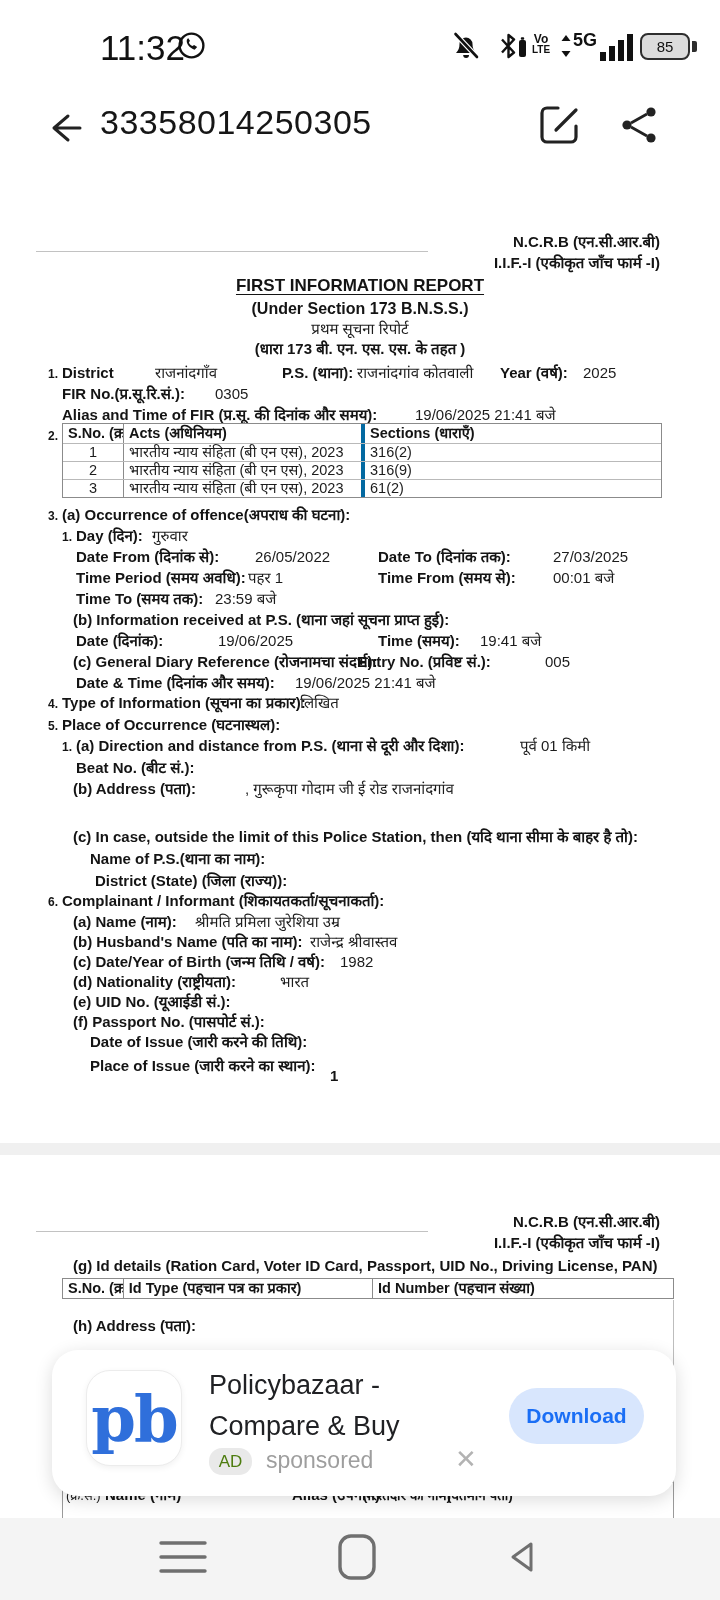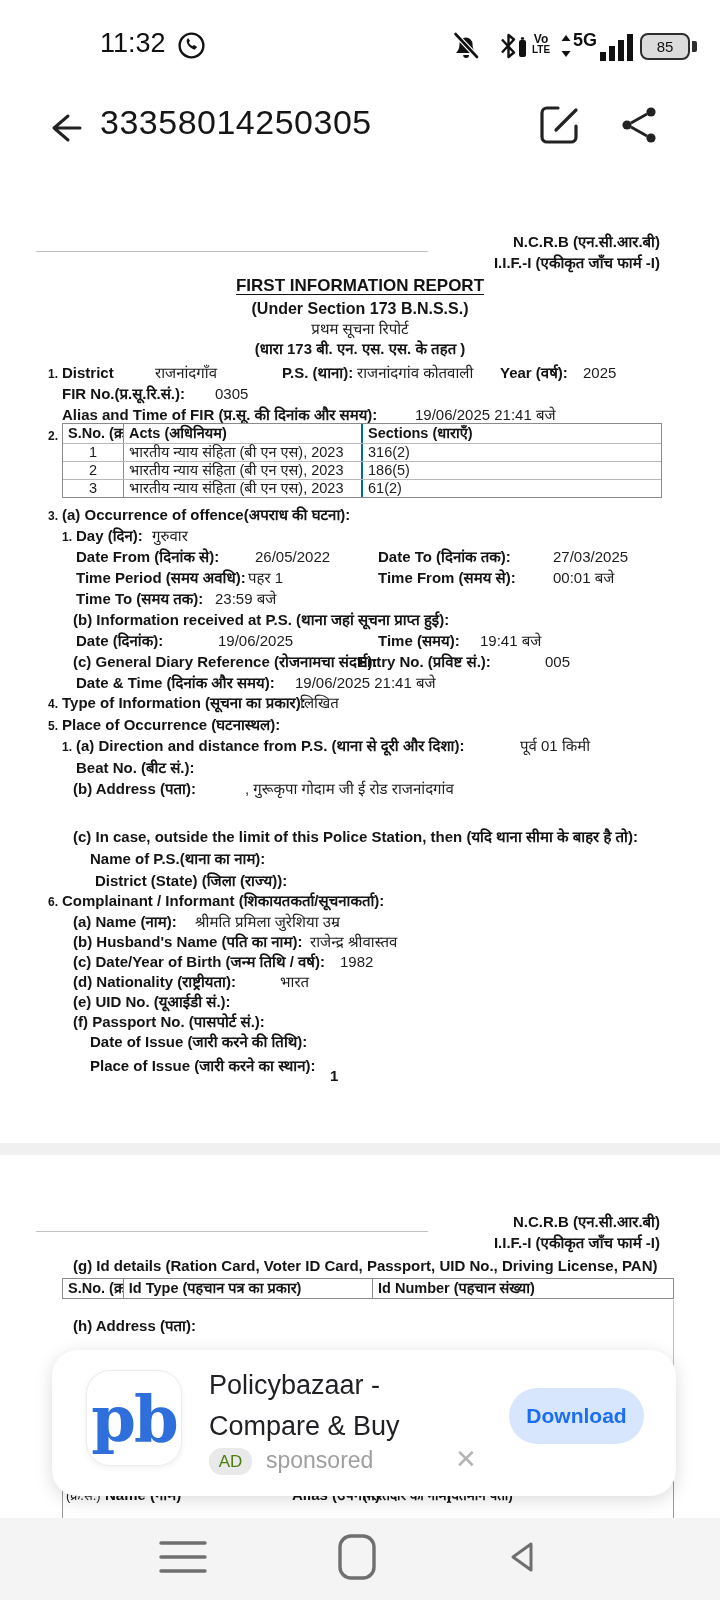--- a/index.html
+++ b/index.html
@@ -9,39 +9,39 @@
   .abs{position:absolute}
   .ln{position:absolute;white-space:nowrap;font-size:15px;color:#1c1c1c;line-height:20px}
   .b{font-weight:700;color:#141414}
   .num{font-size:12px;font-weight:700;color:#141414}
   .ctr{left:0;right:0;text-align:center}
   .rt{right:60px;text-align:right}
   .rule{position:absolute;height:1px;background:#c2c2c2}
   .vline{position:absolute;width:1px;background:#a9a9a9}
 
   
-  .time{position:absolute;left:100px;top:28px;font-size:27px;color:#111}
+  .time{position:absolute;left:100px;top:28px;font-size:35px;color:#111}
   .volte{position:absolute;left:532px;top:33px;font-weight:700;color:#111;line-height:1;text-align:center}
   .volte .t1{font-size:12px}.volte .t2{font-size:10px}
   .fiveg{position:absolute;left:573px;top:30px;font-size:18px;font-weight:700;color:#111}
   .batt{position:absolute;left:640px;top:33px;width:50px;height:27px;border:2px solid #2e2e2e;
     border-radius:8px;background:#dcdcdc;display:flex;align-items:center;justify-content:center;
     font-size:15px;color:#111}
   .battnub{position:absolute;left:692px;top:41px;width:5px;height:11px;background:#2e2e2e;border-radius:0 2px 2px 0}
 
   
   .apptitle{position:absolute;left:100px;top:103px;font-size:34px;letter-spacing:.5px;color:#161616}
 
   
   .dtable{position:absolute;border:1px solid #8b8b8b;font-size:14.5px;background:#fff}
   .tr{display:flex}
   .tr+.tr{border-top:1px solid #b9b9b9}
   .td{padding:0 5px;line-height:17px;white-space:nowrap;overflow:hidden}
   .th .td{line-height:19px;font-weight:700;color:#141414}
-  .cA{width:60px}.cB{width:238px;border-left:1px solid #8b8b8b}.cC{width:300px;border-left:2px solid #0369a1}
+  .cA{width:60px}.cB{width:238px;border-left:1px solid #8b8b8b}.cC{width:300px;border-left:4px solid #0369a1}
   .gA{width:60px}.gB{width:250px;border-left:1px solid #8b8b8b}.gC{width:302px;border-left:1px solid #8b8b8b}
   .cc{text-align:center}
 
   .pagesep{position:absolute;left:0;width:720px;top:1143px;height:12px;background:#f0f0f0}
 
   
   .adcard{position:absolute;left:52px;top:1350px;width:624px;height:146px;background:#fff;
     border-radius:26px;box-shadow:0 4px 18px rgba(0,0,0,.14);z-index:5}
   .adlogo{position:absolute;left:34px;top:20px;width:96px;height:96px;border:1px solid #ececec;
     border-radius:24px;background:#fff;box-shadow:0 2px 6px rgba(0,0,0,.06);
@@ -147,21 +147,21 @@
         <div class="td cC">Sections (धाराएँ)</div>
       </div>
       <div class="tr">
         <div class="td cA cc">1</div>
         <div class="td cB">भारतीय न्याय संहिता (बी एन एस), 2023</div>
         <div class="td cC">316(2)</div>
       </div>
       <div class="tr">
         <div class="td cA cc">2</div>
         <div class="td cB">भारतीय न्याय संहिता (बी एन एस), 2023</div>
-        <div class="td cC">186(5)</div>
+        <div class="td cC">316(9)</div>
       </div>
       <div class="tr">
         <div class="td cA cc">3</div>
         <div class="td cB">भारतीय न्याय संहिता (बी एन एस), 2023</div>
         <div class="td cC">61(2)</div>
       </div>
     </div>
 
     <span class="ln num" style="left:48px;top:506px">3.</span>
     <span class="ln b" style="left:62px;top:505px">(a)  Occurrence of offence(अपराध की घटना):</span>

